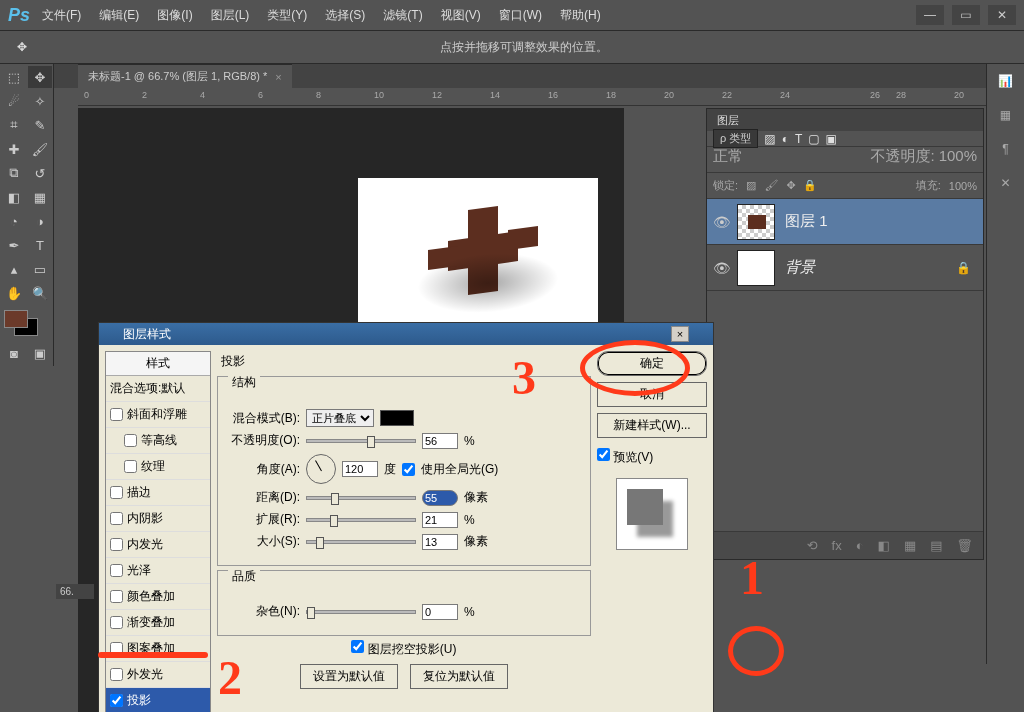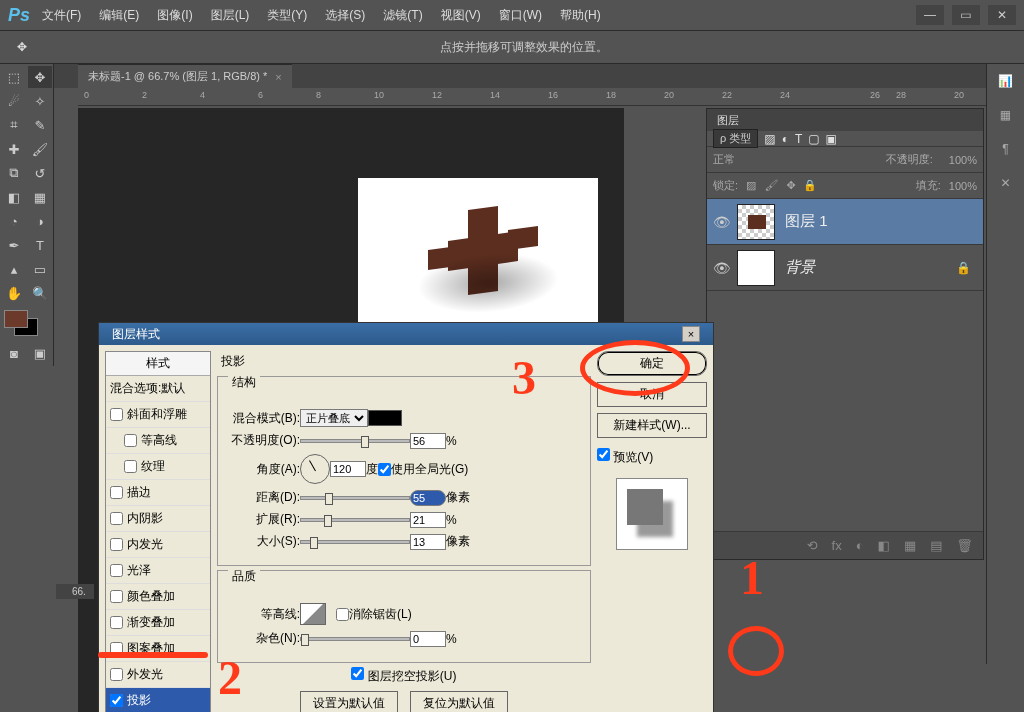--- a/index.html
+++ b/index.html
@@ -43,46 +43,46 @@
 
 
 .right-collapse { position: absolute; right: 0; top: 64px; width: 38px; height: 600px; background: #535353; border-left: 1px solid #2a2a2a; }
 .right-collapse .icn { height: 34px; display: flex; align-items: center; justify-content: center; color: #aaa; }
 
 
 .layers-panel { position: absolute; right: 40px; top: 108px; width: 278px; background: #535353; border: 1px solid #2a2a2a; }
 .layers-panel .hdr { height: 22px; background: #434343; display: flex; align-items: center; padding: 0 10px; color: #ddd; font-size: 11px; }
 .layers-panel .filter-row { height: 16px; display: flex; align-items: center; gap: 6px; padding: 0 6px; border-bottom: 1px solid #393939; }
 .layers-panel .filter-row .sel { background: #393939; border: 1px solid #222; padding: 1px 6px; font-size: 11px; color: #ccc; }
-.layers-panel .blend-row { height: 26px; display: flex; align-items: center; gap: 16px; padding: 0 6px; border-bottom: 1px solid #393939; color: #aaa; font-size: 11px; }
+.layers-panel .blend-row { height: 26px; display: flex; align-items: flex-start; gap: 4px; padding: 0 6px; border-bottom: 1px solid #393939; color: #aaa; font-size: 15px; }
 .layers-panel .lock-row { height: 26px; display: flex; align-items: center; gap: 8px; padding: 0 6px; border-bottom: 1px solid #393939; color: #aaa; font-size: 11px; }
 .layer-item { display: flex; align-items: center; height: 46px; border-bottom: 1px solid #393939; }
 .layer-item.selected { background: #5a7ba3; color: #fff; }
 .layer-item .eye { width: 30px; text-align: center; color: #ccc; font-size: 14px; }
 .layer-item .thumb { width: 38px; height: 36px; background: #fff; border: 1px solid #222; margin-right: 10px; position: relative; }
 .layer-item .thumb.checker { background-image: linear-gradient(45deg,#ccc 25%,transparent 25%),linear-gradient(-45deg,#ccc 25%,transparent 25%),linear-gradient(45deg,transparent 75%,#ccc 75%),linear-gradient(-45deg,transparent 75%,#ccc 75%); background-size: 8px 8px; background-position: 0 0,0 4px,4px -4px,-4px 0; }
 .layer-item .lname { font-size: 15px; color: #eee; }
 .layer-item .lname.italic { font-style: italic; }
 .layer-item .lock { margin-left: auto; margin-right: 12px; color: #ccc; }
 .layers-bottom { height: 28px; display: flex; align-items: center; justify-content: flex-end; gap: 14px; padding: 0 10px; border-top: 1px solid #393939; color: #888; font-size: 13px; background: #4a4a4a; margin-top: 240px; }
 
 
 .dialog { position: absolute; left: 98px; top: 322px; width: 616px; background: #ece9d8; border: 1px solid #333; color: #000; font-size: 12px; }
-.dialog .dlg-title { height: 22px; background: linear-gradient(#3a6ea5,#2d5a8c); color: #fff; display: flex; align-items: center; padding: 0 13px; font-size: 12px; }
+.dialog .dlg-title { height: 22px; background: linear-gradient(#3a6ea5,#2d5a8c); color: #fff; display: flex; align-items: center; padding: 0 24px; font-size: 12px; }
 .dialog .dlg-title .xclose { margin-left: auto; width: 18px; height: 16px; background: #d4d0c8; border: 1px solid #888; color: #000; text-align: center; line-height: 14px; font-size: 11px; }
 .dialog .dlg-body { display: flex; padding: 6px; gap: 6px; }
 .dlg-left { width: 106px; border: 1px solid #888; }
 .dlg-left .lhdr { background: #f5f5f5; border-bottom: 1px solid #aaa; padding: 3px 6px; text-align: center; }
 .dlg-left .lrow { padding: 4px 4px; border-bottom: 1px solid #ddd; display: flex; align-items: center; gap: 4px; }
 .dlg-left .lrow input { margin: 0; }
 .dlg-left .lrow.sel { background: #2d5aaa; color: #fff; }
 .dlg-center { flex: 1; }
 .fieldset { border: 1px solid #999; padding: 12px 10px 10px; margin-bottom: 4px; }
 .fieldset .legend { position: relative; top: -15px; background: #ece9d8; display: inline-block; padding: 0 4px; margin-bottom: -8px; }
-.frow { display: flex; align-items: center; margin: 5px 0; }
+.frow { display: flex; align-items: center; gap: 6px; margin: 5px 0; }
 .frow label { width: 72px; text-align: right; }
 .frow input[type=text] { width: 36px; border: 1px solid #7a7a7a; padding: 1px 2px; font-size: 11px; text-align: left; }
 .frow input.selnum { background: #2d5aaa; color: #fff; border-radius: 8px; }
 .frow .slider { flex: 0 0 110px; height: 4px; background: #bbb; position: relative; border: 1px solid #888; }
 .frow .slider .handle { position: absolute; top: -4px; width: 8px; height: 12px; background: #ece9d8; border: 1px solid #555; }
 .frow select { border: 1px solid #7a7a7a; font-size: 11px; padding: 1px; }
 .angle-dial { width: 30px; height: 30px; border: 1px solid #666; border-radius: 50%; position: relative; }
 .angle-dial::after { content: ""; position: absolute; left: 14px; top: 4px; width: 1px; height: 12px; background: #000; transform-origin: bottom; transform: rotate(-30deg); }
 .dlg-right { width: 110px; display: flex; flex-direction: column; gap: 6px; align-items: stretch; }
 .dlg-btn { background: #ece9d8; border: 1px solid #666; padding: 3px 0; text-align: center; font-size: 12px; }
@@ -94,21 +94,21 @@
 .contour-swatch { width: 26px; height: 22px; border: 1px solid #666; background: linear-gradient(135deg,#fff 48%,#888 52%); }
 .color-swatch-sm { width: 34px; height: 16px; background: #000; border: 1px solid #555; }
 
 
 .annot { position: absolute; pointer-events: none; }
 .annot.num { color: #ff3a1a; font-size: 48px; font-weight: bold; font-family: "Comic Sans MS", cursive; }
 .annot.circle { border: 5px solid #ff3a1a; border-radius: 50%; }
 .annot.line { background: #ff3a1a; height: 6px; border-radius: 3px; }
 
 
-.zoom-band { position: absolute; left: 56px; top: 584px; width: 38px; background: #434343; color: #ccc; font-size: 10px; padding: 2px 16px; }
+.zoom-band { position: absolute; left: 56px; top: 584px; width: 38px; background: #434343; color: #ccc; font-size: 10px; padding: 2px 4px; }
 </style>
 </head>
 <body>
 
 <div class="titlebar">
   <div class="ps-logo">Ps</div>
   <div class="menu">
     <span>文件(F)</span>
     <span>编辑(E)</span>
     <span>图像(I)</span>
@@ -362,27 +362,20 @@
               <div class="handle" style="left:8%"></div>
             </div>
           <input type="text" value="13" style="">
           <span>像素</span>
         </div>
       </div>
 
       <div class="fieldset">
         <div class="legend">品质</div>
         <div class="frow">
-          <label>等高线:</label>
-          <div class="contour-swatch"></div>
-          <span style="width:10px"></span>
-          <input type="checkbox" style="">
-          <span>消除锯齿(L)</span>
-        </div>
-        <div class="frow">
           <label>杂色(N):</label>
           <div class="slider">
               <div class="handle" style="left:0"></div>
             </div>
           <input type="text" value="0" style="">
           <span>%</span>
         </div>
       </div>
 
       <div style="text-align:center">

